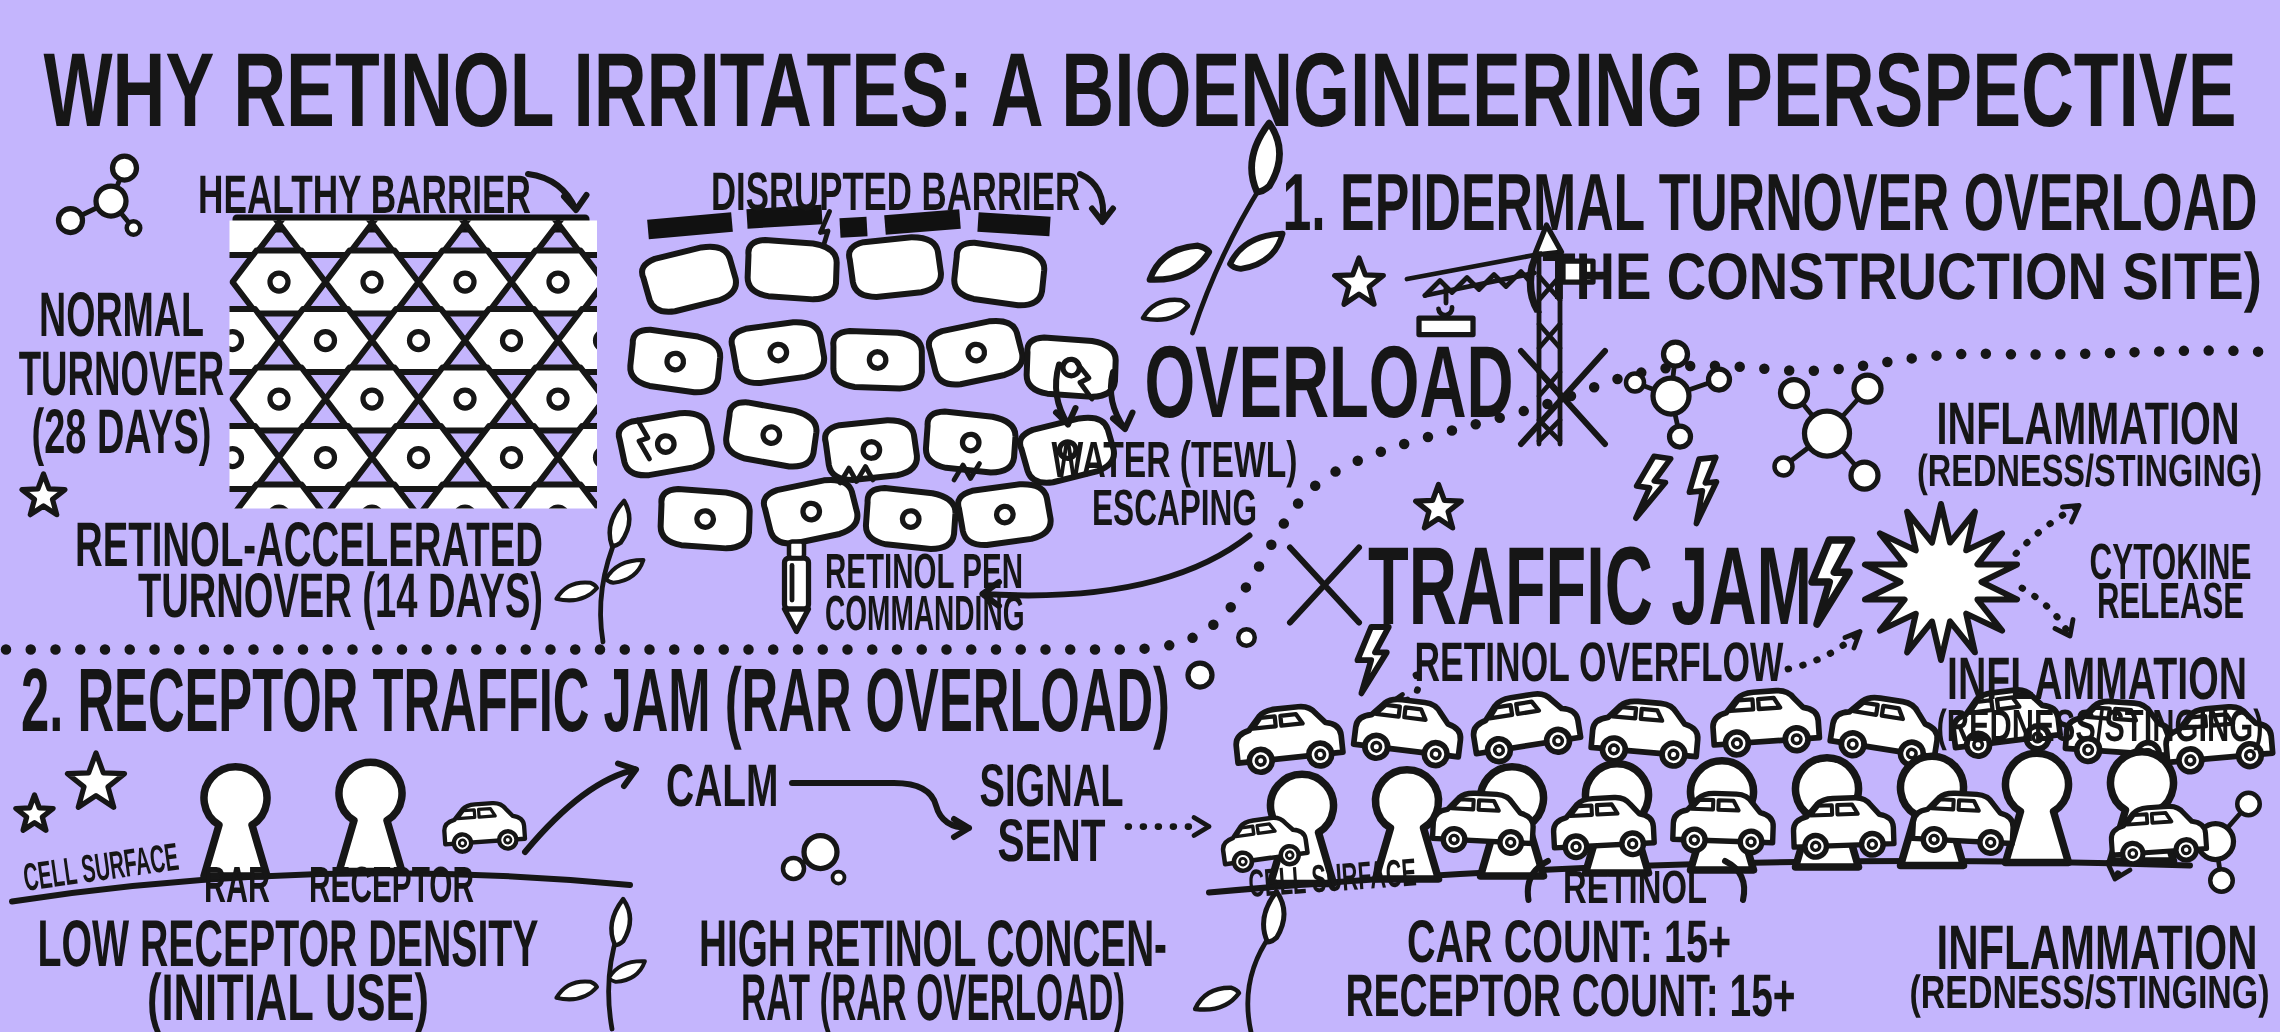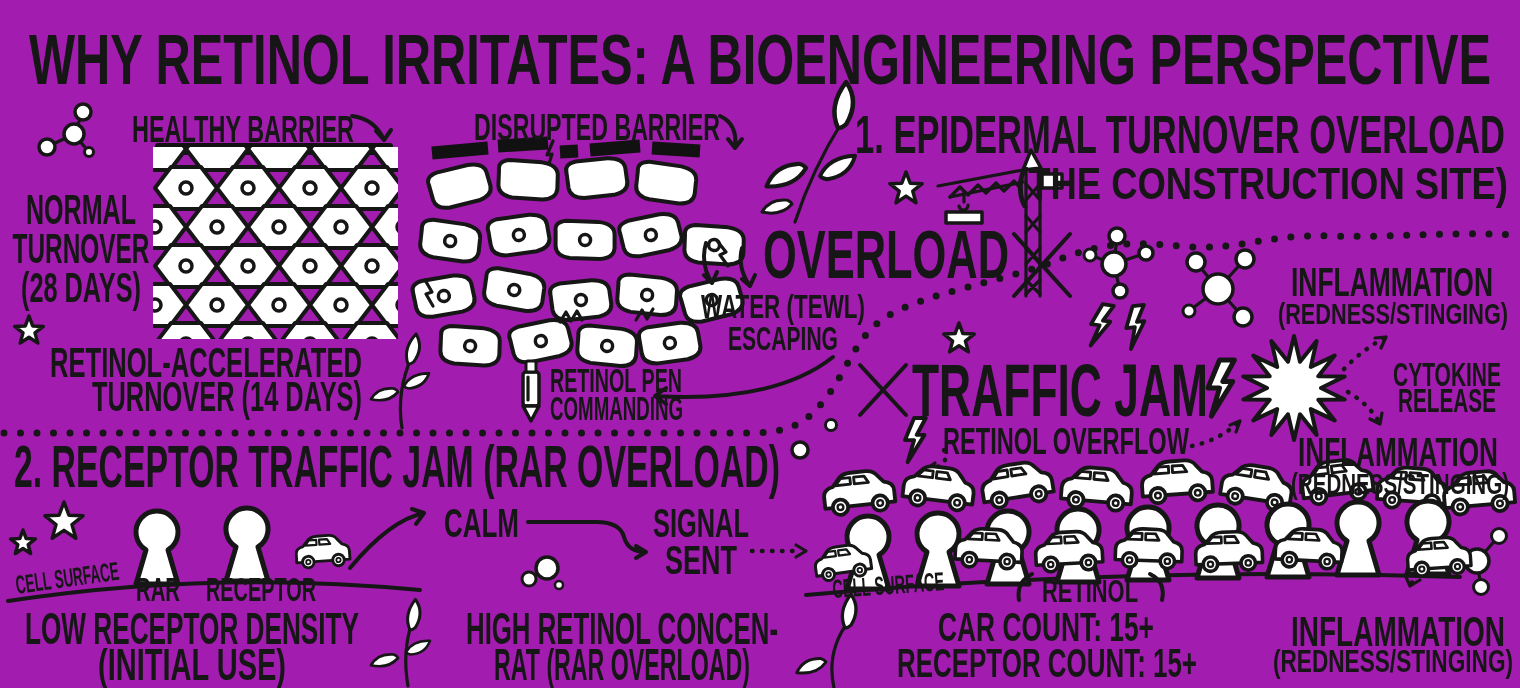--- a/index.html
+++ b/index.html
@@ -1,16 +1,16 @@
 <!DOCTYPE html>
 <html><head>
 <meta charset="utf-8">
 <style>
   html,body{margin:0;padding:0;background:#ffffff}
-  .stage{position:relative;width:1520px;height:688px;background:#a21caf;overflow:hidden}
+  .stage{position:relative;width:1520px;height:688px;background:#c4b5fd;overflow:hidden}
   svg{display:block}
   text{font-family:"Liberation Sans","DejaVu Sans",sans-serif;font-weight:700;fill:#161616}
   .ln{fill:none;stroke:#161616;stroke-width:4;stroke-linecap:round;stroke-linejoin:round}
   .th{stroke-width:3.2}
   .bar{stroke:#111;stroke-width:13;stroke-linecap:butt}
   .dot{fill:none;stroke:#161616;stroke-width:7;stroke-linecap:round;stroke-dasharray:0 16.5}
   .dots{fill:none;stroke:#161616;stroke-width:4.5;stroke-linecap:round;stroke-dasharray:0.5 9.5}
   .wfill{fill:#fff;stroke:#161616;stroke-linejoin:round}
 </style>
 </head>

